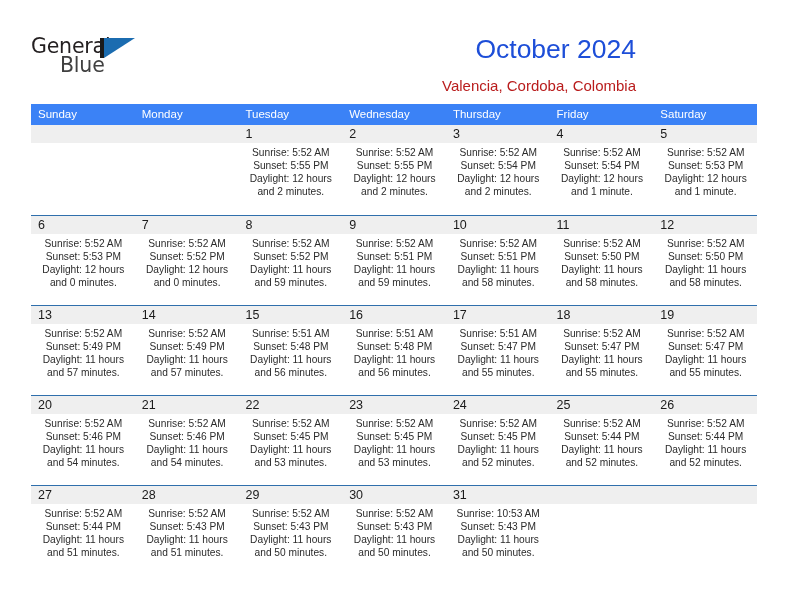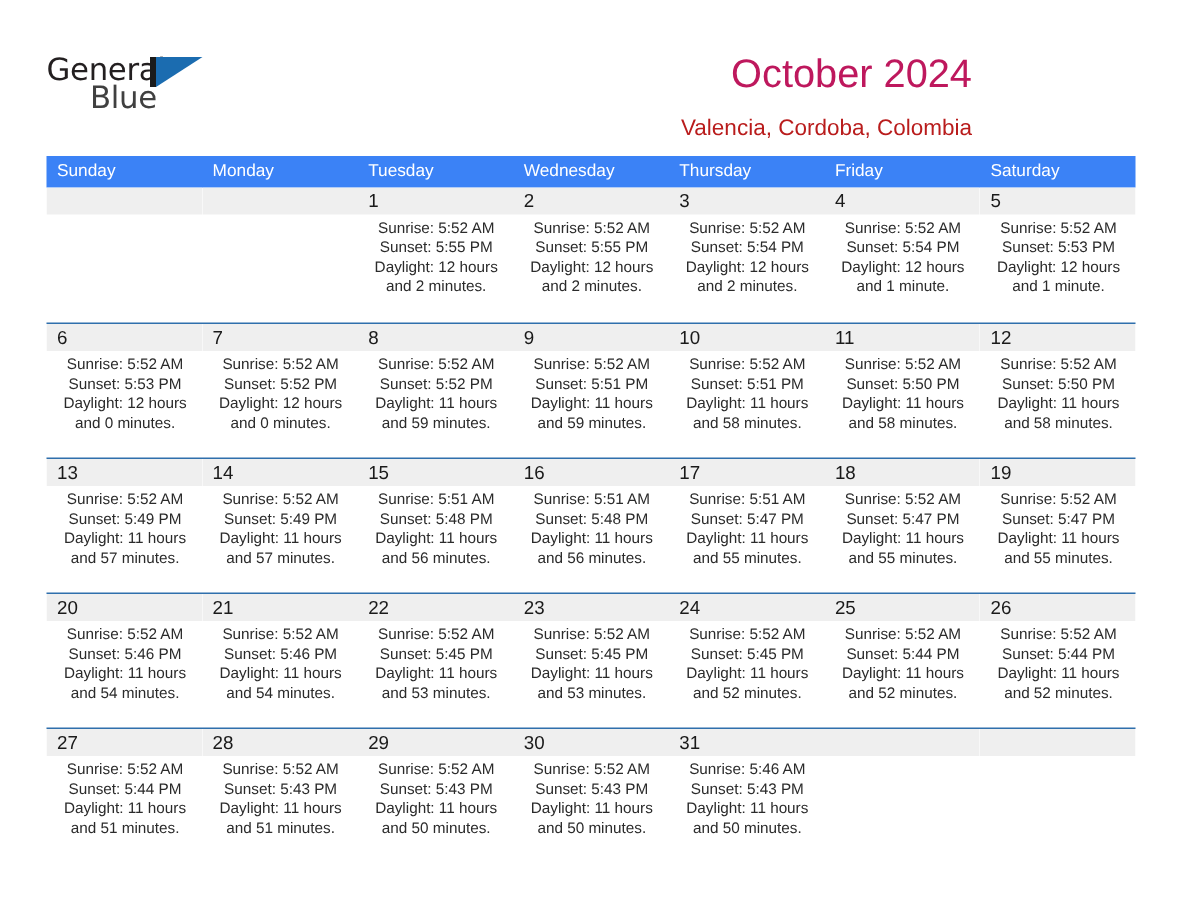--- a/index.html
+++ b/index.html
@@ -20,21 +20,20 @@
     box-sizing: border-box;
   }
 
   
   .header {
     position: absolute;
     left: 0;
     top: 0;
     width: 672px;
     height: 104px;
-    padding-left: 12px;
   }
   .logo {
     position: absolute;
     left: 31px;
     top: 36px;
     width: 120px;
     height: 48px;
   }
   .logo-general {
     position: absolute;
@@ -79,21 +78,21 @@
     height: 0;
     border-left: 31px solid #1b6cb0;
     border-bottom: 20px solid transparent;
   }
 
   .title {
     position: absolute;
     right: 36px;
     top: 34px;
     font-size: 26.5px;
-    color: #be185d;
+    color: #1d4ed8;
     text-align: left;
     white-space: nowrap;
     font-weight: normal;
     margin-left: 44px;
   }
   .subtitle {
     position: absolute;
     right: 36px;
     top: 77px;
     font-size: 15px;
@@ -548,21 +547,21 @@
               <div>Sunset: 5:43 PM</div>
               <div>Daylight: 11 hours</div>
               <div>and 50 minutes.</div>
             </div>
           </div>
           <div class="day-cell">
             <div class="day-number-band">
               <span class="day-number">31</span>
             </div>
             <div class="day-info">
-              <div>Sunrise: 5:46 AM</div>
+              <div>Sunrise: 10:53 AM</div>
               <div>Sunset: 5:43 PM</div>
               <div>Daylight: 11 hours</div>
               <div>and 50 minutes.</div>
             </div>
           </div>
           <div class="day-cell empty">
             <div class="day-number-band">
               <span class="day-number"></span>
             </div>
             <div class="day-info"></div>

